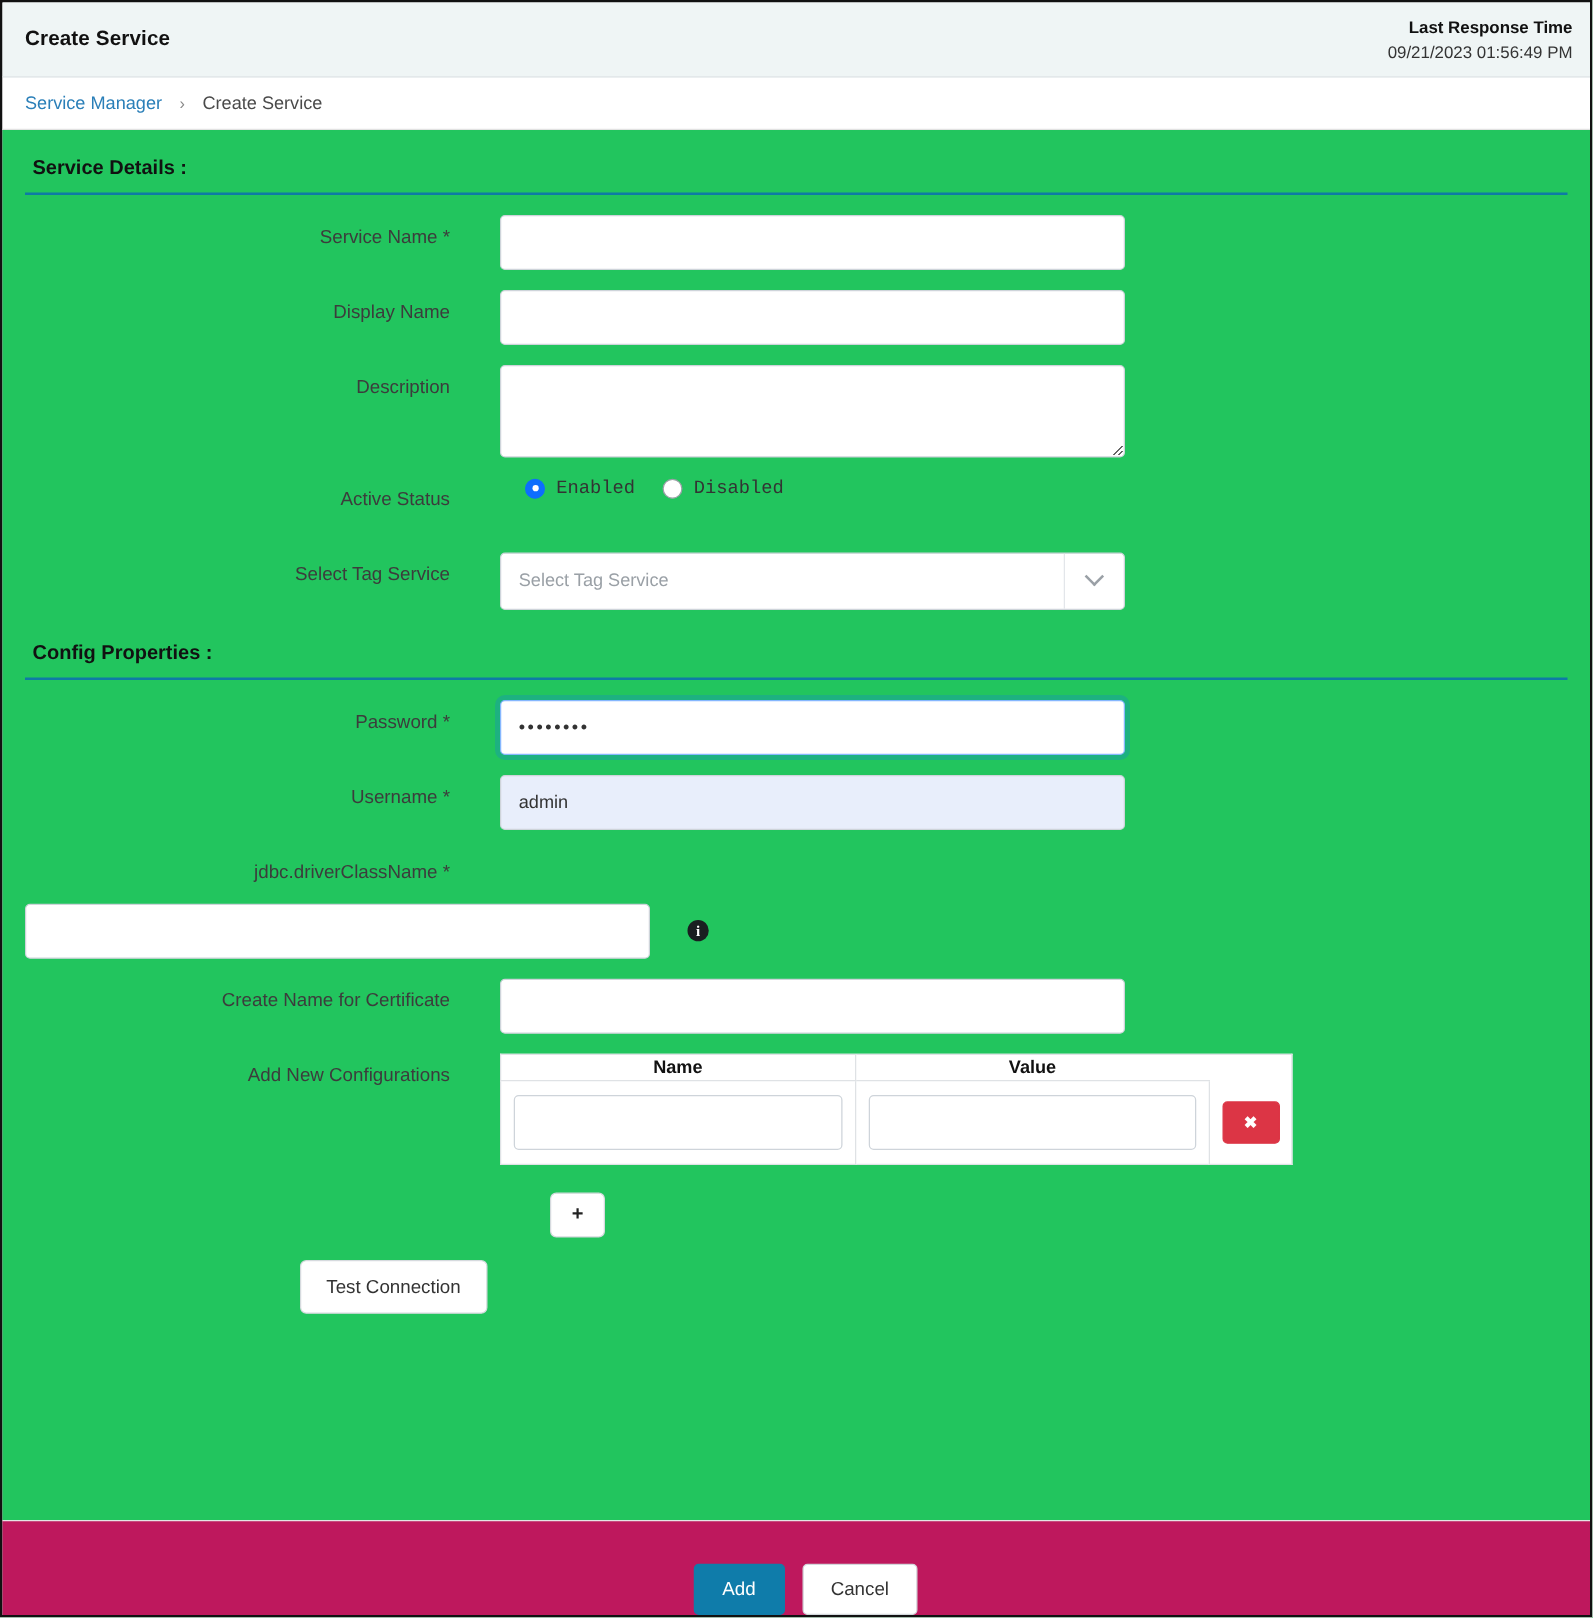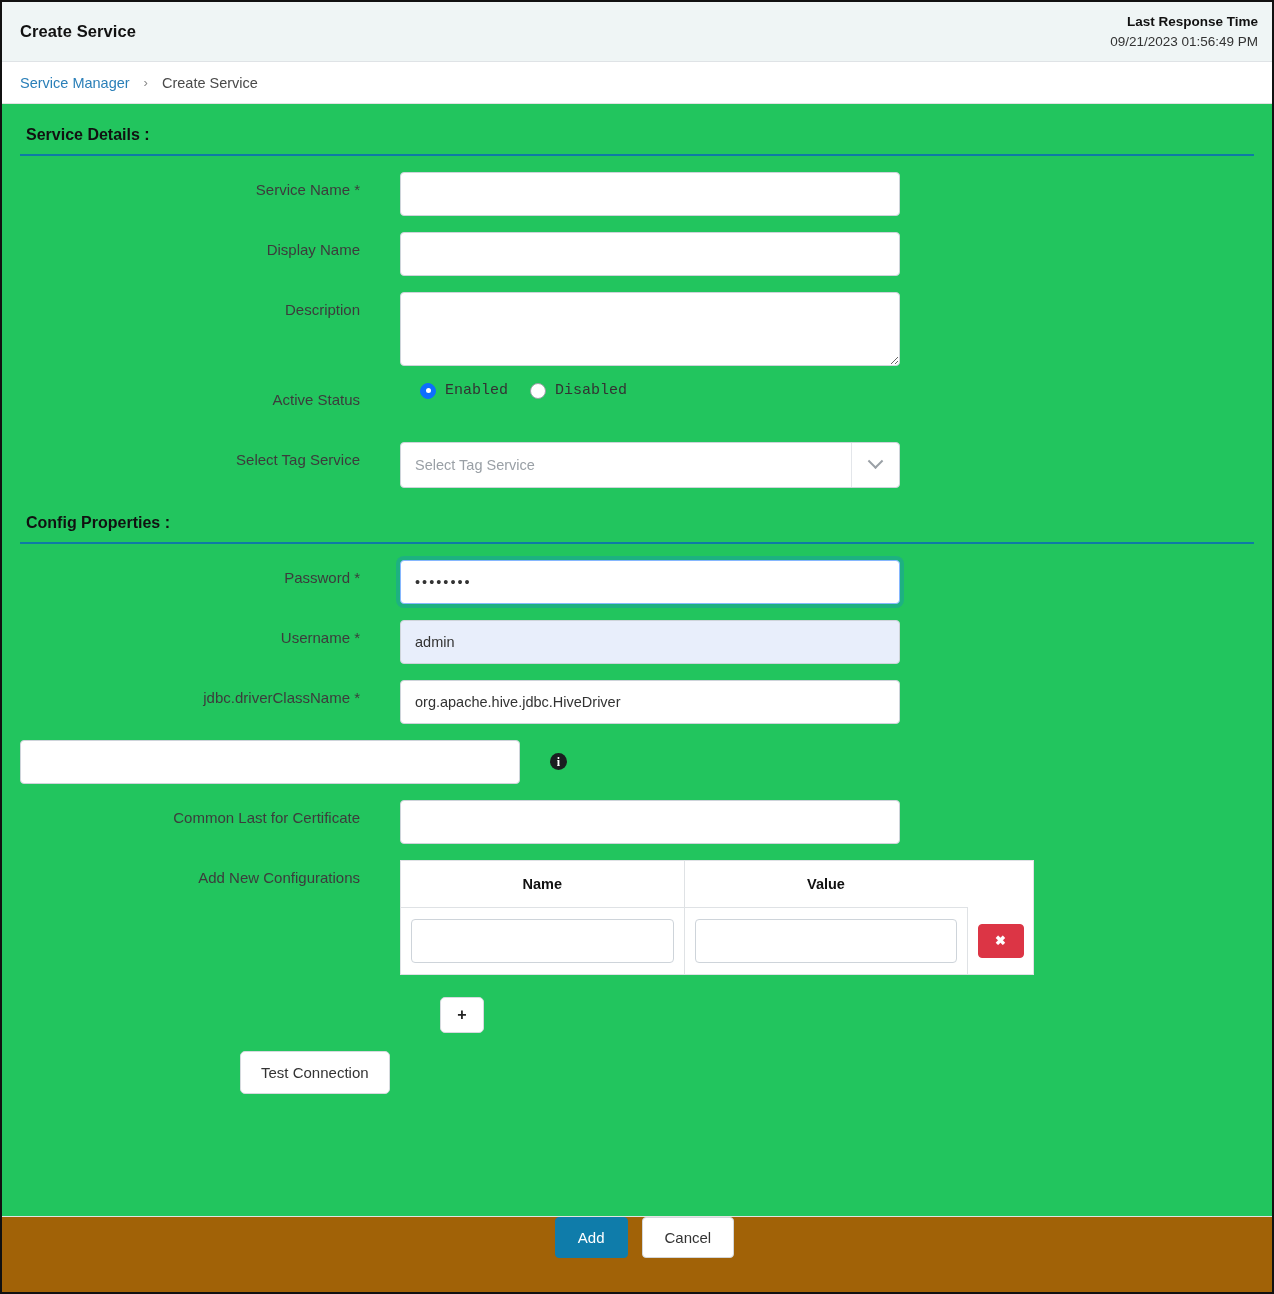--- a/index.html
+++ b/index.html
@@ -151,21 +151,21 @@
   }
 
   
   .cfg-table {
     border: 1px solid #dfe2e5; border-collapse: collapse;
     width: 634px; background: #fff;
   }
   .cfg-table th {
     border-right: 1px solid #dfe2e5; border-bottom: 1px solid #dfe2e5;
     font-size: 14.5px; font-weight: bold; color: #111111;
-    padding: 15px 6px; text-align: center;
+    padding: 2px 6px; text-align: center;
   }
   .cfg-table th:last-child { border-right: none; }
   .cfg-table td {
     border-right: 1px solid #dfe2e5;
     padding: 11px 10px; vertical-align: middle;
   }
   .cfg-table td:last-child { border-right: none; text-align: center; width: 66px; padding: 11px 8px; }
   .col-name { width: 284px; }
   .col-value { width: 284px; }
   .cell-input {
@@ -195,22 +195,22 @@
     margin-left: 220px;
     padding: 12px 20px;
     background: #ffffff; border: 1px solid #d6dade; border-radius: 5px;
     font-family: "Liberation Sans", sans-serif;
     font-size: 15px; color: #333333; cursor: pointer;
   }
 
   
   .footer-bar {
     flex: 0 0 auto;
-    background: #a16207; border-top: 1px solid #e4e4e4;
-    height: 76px; display: flex; align-items: flex-start; justify-content: center;
+    background: #be185d; border-top: 1px solid #e4e4e4;
+    height: 76px; display: flex; align-items: flex-end; justify-content: center;
     gap: 14px;
     padding-left: 15px;
   }
   .btn-primary {
     background: #0f7caa; border: 1px solid #0f7caa; color: #ffffff;
     padding: 11px 22px; border-radius: 4px; font-size: 15px; cursor: pointer;
     font-family: "Liberation Sans", sans-serif;
   }
   .btn-default {
     background: #ffffff; border: 1px solid #d3d7db; color: #333333;
@@ -301,34 +301,31 @@
 
     <div class="frow">
       <div class="flabel">Username *</div>
       <div class="fctrl">
         <input class="txt autofill" type="text" value="admin" style="">
       </div>
     </div>
 
     <div class="frow">
       <div class="flabel">jdbc.driverClassName *</div>
-      <div class="fctrl">
-        <input class="txt" type="text" value="org.apache.hive.jdbc.HiveDriver" style="">
-      </div>
     </div>
 
     <div class="frow">
       <div class="fctrl">
         <input class="txt" type="text" value="" style="">
         <span class="info-icon">i</span>
       </div>
     </div>
 
     <div class="frow">
-      <div class="flabel">Common Last for Certificate</div>
+      <div class="flabel">Create Name for Certificate</div>
       <div class="fctrl">
         <input class="txt" type="text" value="" style="">
       </div>
     </div>
 
     <div class="frow">
       <div class="flabel">Add New Configurations</div>
       <div class="fctrl">
         <table class="cfg-table">
           <thead>

